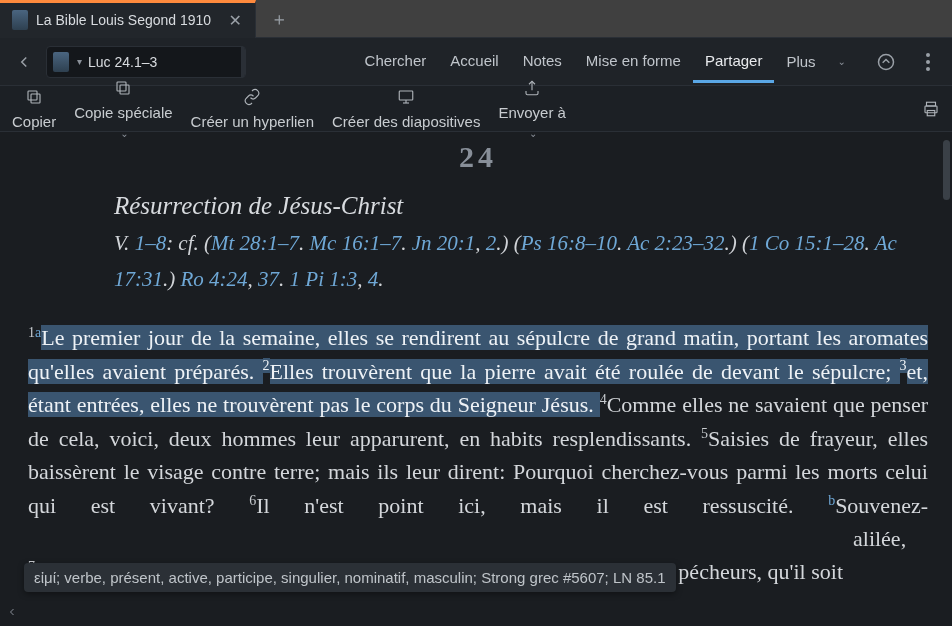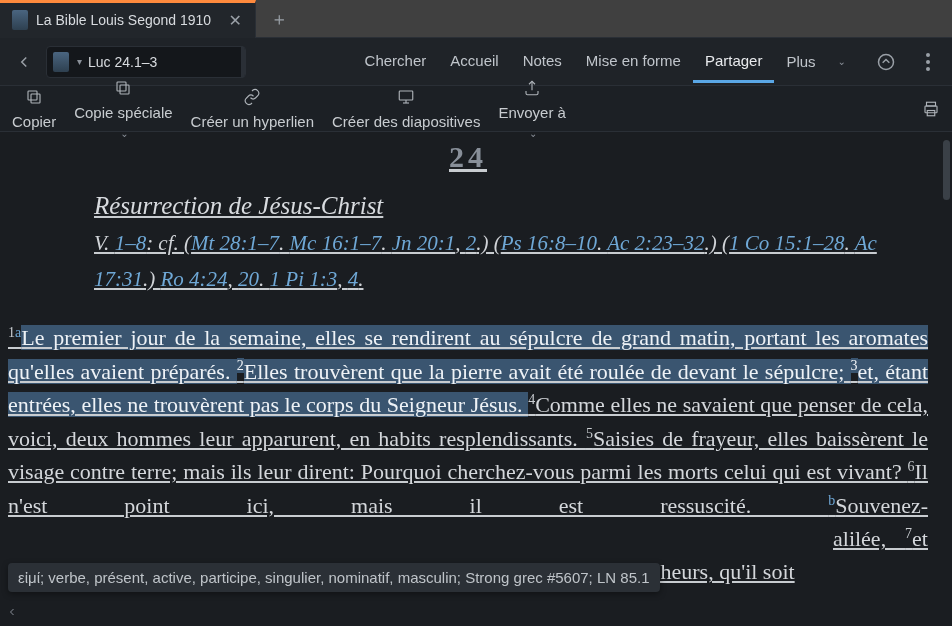--- a/index.html
+++ b/index.html
@@ -27,31 +27,31 @@
   .round-btn { width: 28px; height: 28px; display: flex; align-items: center; justify-content: center; color: #9aa0a7; cursor: pointer; margin-left: 6px; }
   .kebab { display: flex; flex-direction: column; gap: 3px; }
   .kebab span { width: 4px; height: 4px; background: #9aa0a7; border-radius: 50%; }
 
   .toolbar { display: flex; align-items: center; height: 46px; background: #1c2025; padding: 0 12px; border-bottom: 1px solid #2a2f36; gap: 18px; }
   .tool { display: flex; align-items: center; gap: 7px; font-size: 15px; color: #c8ccd0; cursor: pointer; flex-direction: column; }
   .tool svg { width: 18px; height: 18px; stroke: #aeb3b9; fill: none; stroke-width: 1.5; }
   .tool-caret { font-size: 10px; color: #8a9099; margin-left: 2px; }
   .print-icon { margin-left: auto; }
 
-  .content { position: relative; height: calc(626px - 38px - 48px - 46px); overflow: hidden; padding: 0 0 0 8px; text-decoration: underline; }
+  .content { position: relative; height: calc(626px - 38px - 48px - 46px); overflow: hidden; padding: 0 0 0 28px; }
   .chapter-num { font-family: Georgia, 'Times New Roman', serif; font-weight: bold; font-size: 30px; color: #888f99; text-align: center; margin: 8px 0 18px -24px; letter-spacing: 4px; }
   .heading-block { margin-left: 86px; margin-right: 48px; }
   .section-title { font-family: Georgia, 'Times New Roman', serif; font-style: italic; font-size: 25px; color: #d8dbdf; margin-bottom: 6px; }
   .refs { font-family: Georgia, 'Times New Roman', serif; font-style: italic; font-size: 21px; line-height: 1.7; color: #d0d3d7; }
   .refs a { color: #6fa8d6; text-decoration: none; }
   .body-text { font-family: Georgia, 'Times New Roman', serif; font-size: 22px; line-height: 1.52; color: #d4d7db; text-align: justify; margin: 24px 24px 0 0; }
   .vs { font-size: 14px; vertical-align: super; color: #c8ccd0; }
   .fn { font-size: 14px; vertical-align: super; color: #6fa8d6; }
   .hl { background: #3a5570; color: #eef2f6; }
-  .tooltip { position: absolute; bottom: 34px; left: 8px; background: #2b3036; color: #bfc4c9; font-size: 15px; padding: 6px 10px; border-radius: 4px; white-space: nowrap; z-index: 5; box-shadow: 0 2px 6px rgba(0,0,0,.4); }
+  .tooltip { position: absolute; bottom: 34px; left: 24px; background: #2b3036; color: #bfc4c9; font-size: 15px; padding: 6px 10px; border-radius: 4px; white-space: nowrap; z-index: 5; box-shadow: 0 2px 6px rgba(0,0,0,.4); }
   .scroll-v { position: absolute; right: 2px; top: 8px; width: 7px; height: 60px; background: #3a4047; border-radius: 4px; }
   .scroll-h-btn { position: absolute; left: 4px; bottom: 6px; width: 16px; height: 16px; display:flex; align-items:center; justify-content:center; color:#8a9099; }
 </style>
 </head>
 <body>
 
 <div class="tabbar">
   <div class="tab">
     <div class="tab-icon"></div>
     <span class="tab-title">La Bible Louis Segond 1910</span>
@@ -146,21 +146,21 @@
         <rect x="7" y="14" width="10" height="7"></rect>
       </svg>
   </div>
 </div>
 
 <div class="content">
   <div class="chapter-num">24</div>
   <div class="heading-block">
     <div class="section-title">Résurrection de Jésus-Christ</div>
     <div class="refs">
-      <span>V. </span><a>1–8</a><span>: cf. (</span><a>Mt 28:1–7</a>. <a>Mc 16:1–7</a>. <a>Jn 20:1</a>, <a>2</a>.) (<a>Ps 16:8–10</a>. <a>Ac 2:23–32</a>.) (<a>1 Co 15:1–28</a>. <a>Ac 17:31</a>.) <a>Ro 4:24</a>, <a>20</a>. <a>1 Pi 1:3</a>, <a>4</a>.
+      <span>V. </span><a>1–8</a><span>: cf. (</span><a>Mt 28:1–7</a>. <a>Mc 16:1–7</a>. <a>Jn 20:1</a>, <a>2</a>.) (<a>Ps 16:8–10</a>. <a>Ac 2:23–32</a>.) (<a>1 Co 15:1–28</a>. <a>Ac 17:31</a>.) <a>Ro 4:24</a>, <a>37</a>. <a>1 Pi 1:3</a>, <a>4</a>.
     </div>
   </div>
   <div class="body-text">
     <span class="vs">1</span><span class="fn">a</span><span class="hl">Le premier jour de la semaine, elles se rendirent au sépulcre de grand matin, portant les aromates qu'elles avaient préparés. </span><span class="hl vs">2</span><span class="hl">Elles trouvèrent que la pierre avait été roulée de devant le sépulcre; </span><span class="hl vs">3</span><span class="hl">et, étant entrées, elles ne trouvèrent pas le corps du Seigneur Jésus. </span><span class="vs">4</span><span>Comme elles ne savaient que penser de cela, voici, deux hommes leur apparurent, en habits resplendissants. </span><span class="vs">5</span><span>Saisies de frayeur, elles baissèrent le visage contre terre; mais ils leur dirent: Pourquoi cherchez-vous parmi les morts celui qui est vivant? </span><span class="vs">6</span><span>Il n'est point ici, mais il est ressuscité. </span><span class="fn">b</span><span>Souvenez-</span><span style="visibility:hidden">xxxxxxxxxxxxxxxxxxxxxxxxxxxxxxxxxxxxxxxxxxxxxxxxxxxxxxxxxxxxxxxxxxxxxxxxxxx</span><span>alilée, </span><span class="vs">7</span><span>et qu'il disait: Il faut que le Fils de l'homme soit livré entre les mains des pécheurs, qu'il soit</span>
   </div>
 
   <div class="tooltip">εἰμί; verbe, présent, active, participe, singulier, nominatif, masculin; Strong grec #5607; LN 85.1</div>
   <div class="scroll-v"></div>
   <div class="scroll-h-btn">
     <svg viewBox="0 0 24 24" width="12" height="12" stroke="#8a9099" fill="none" stroke-width="2">

